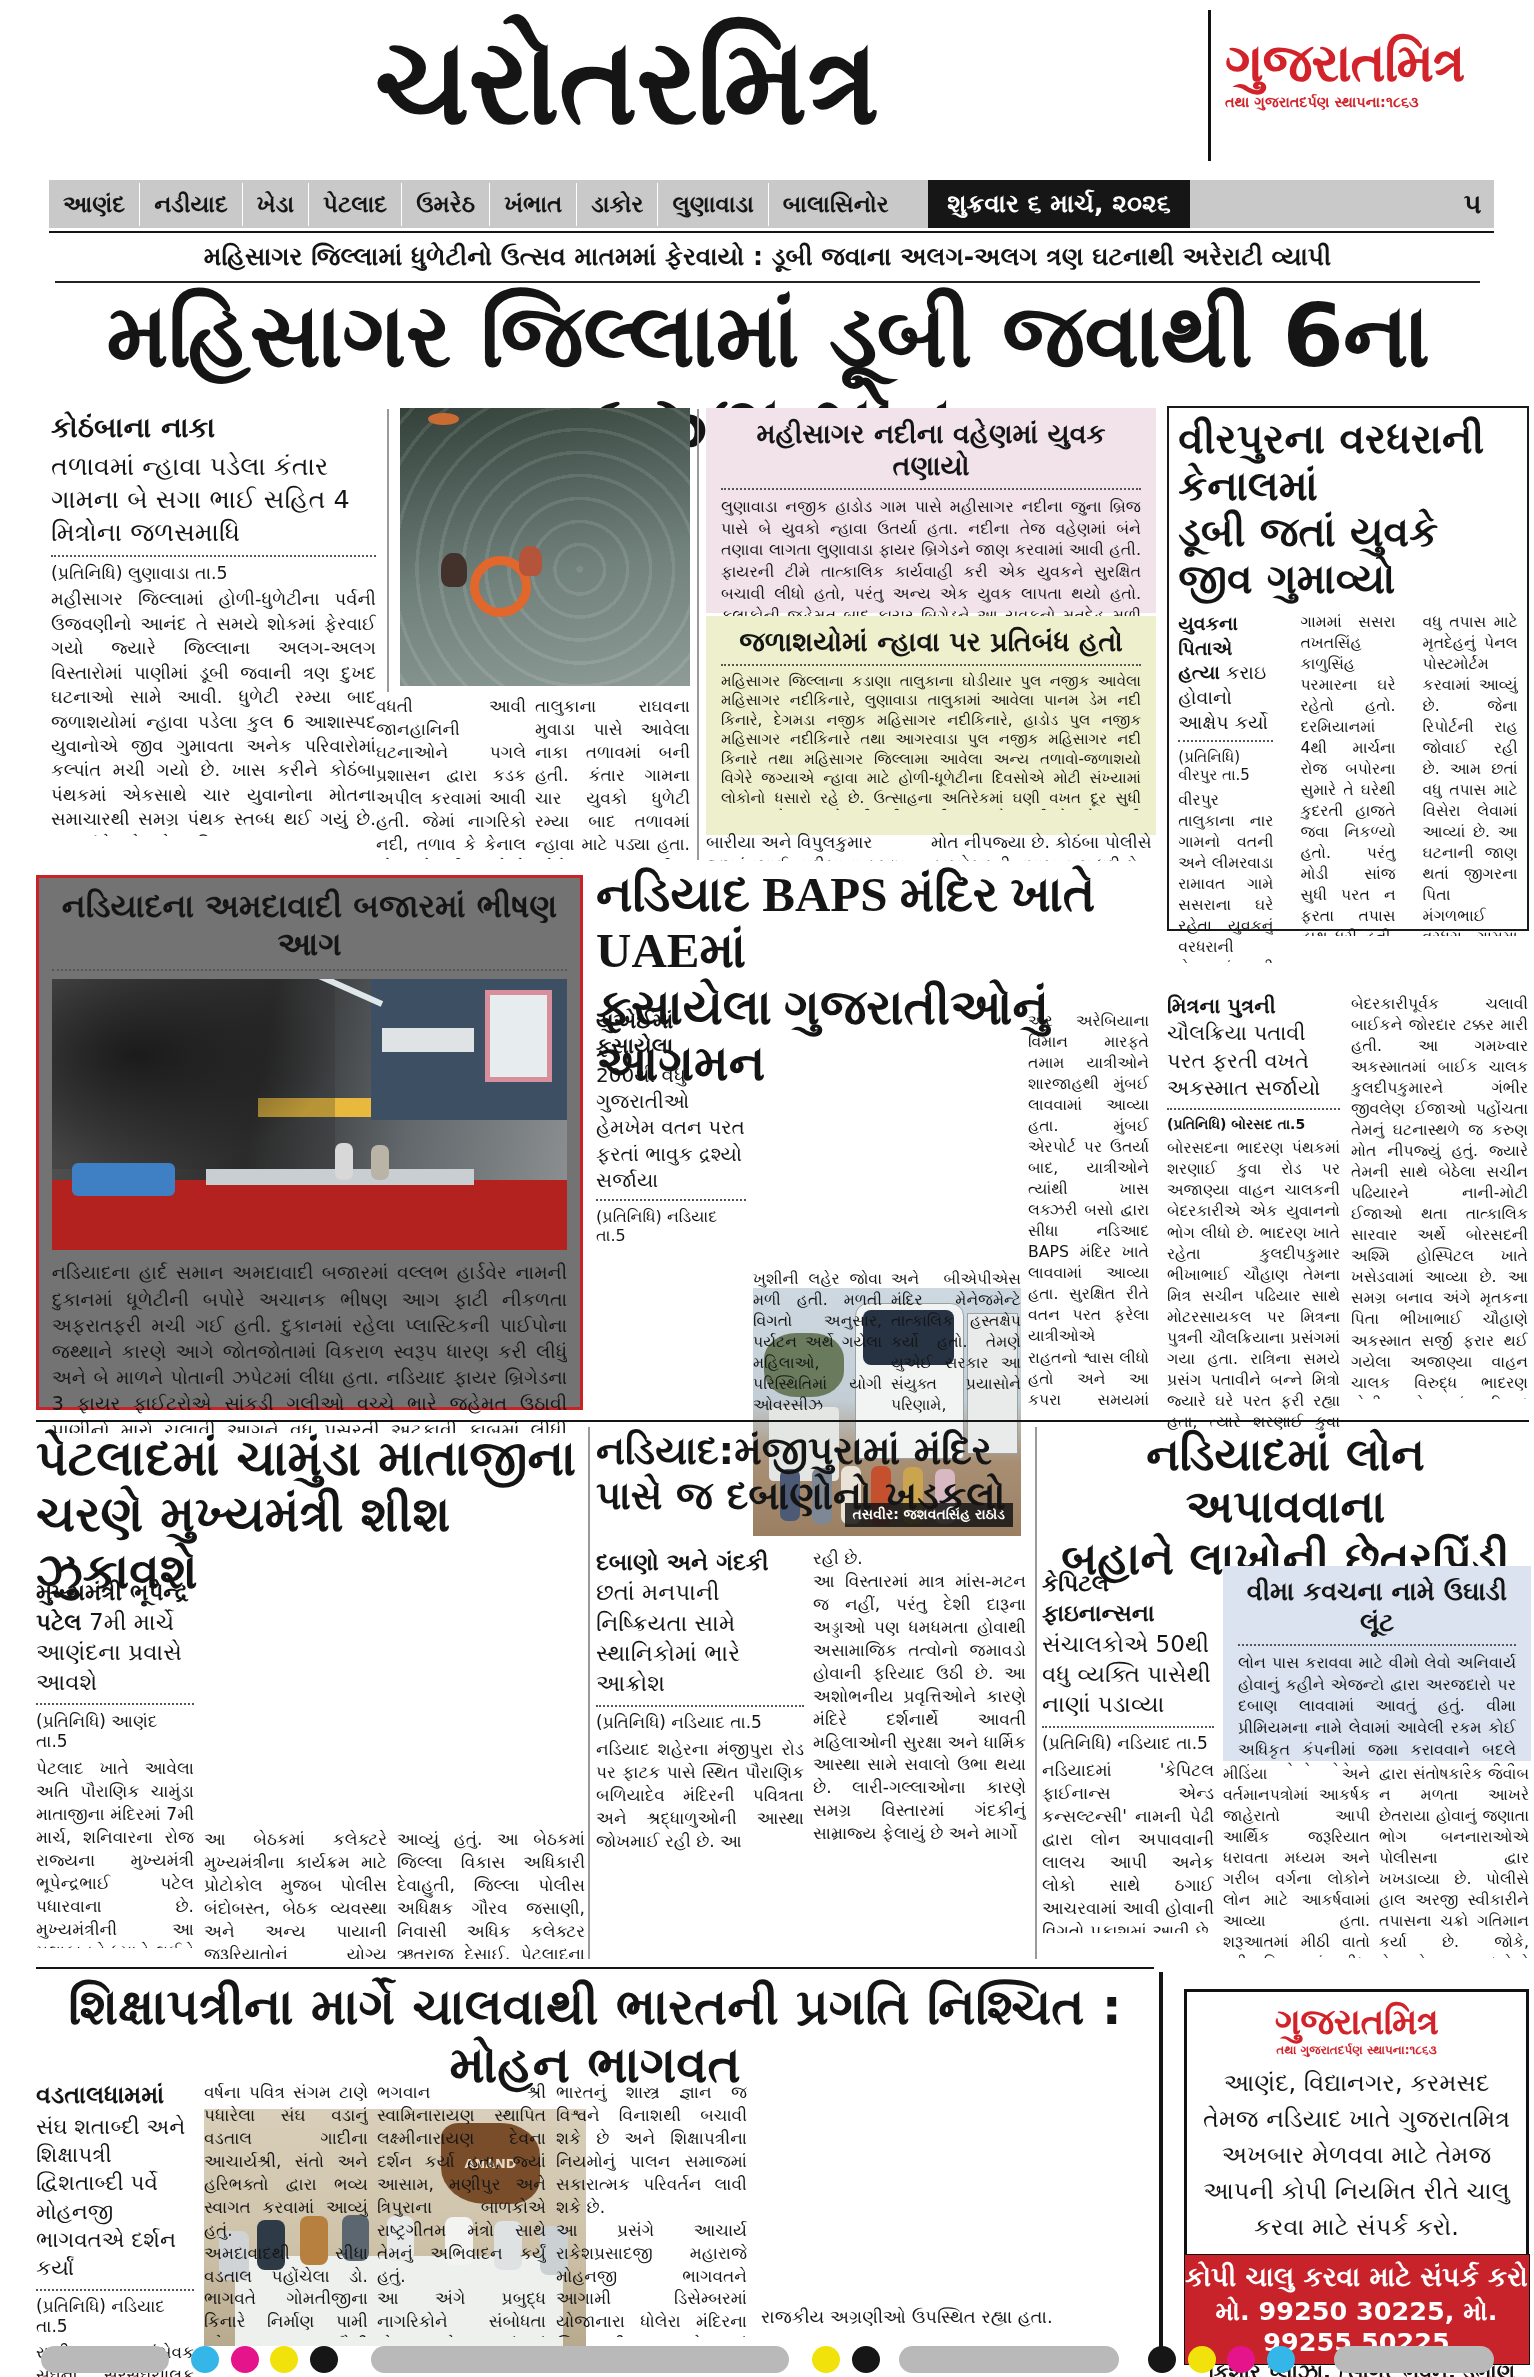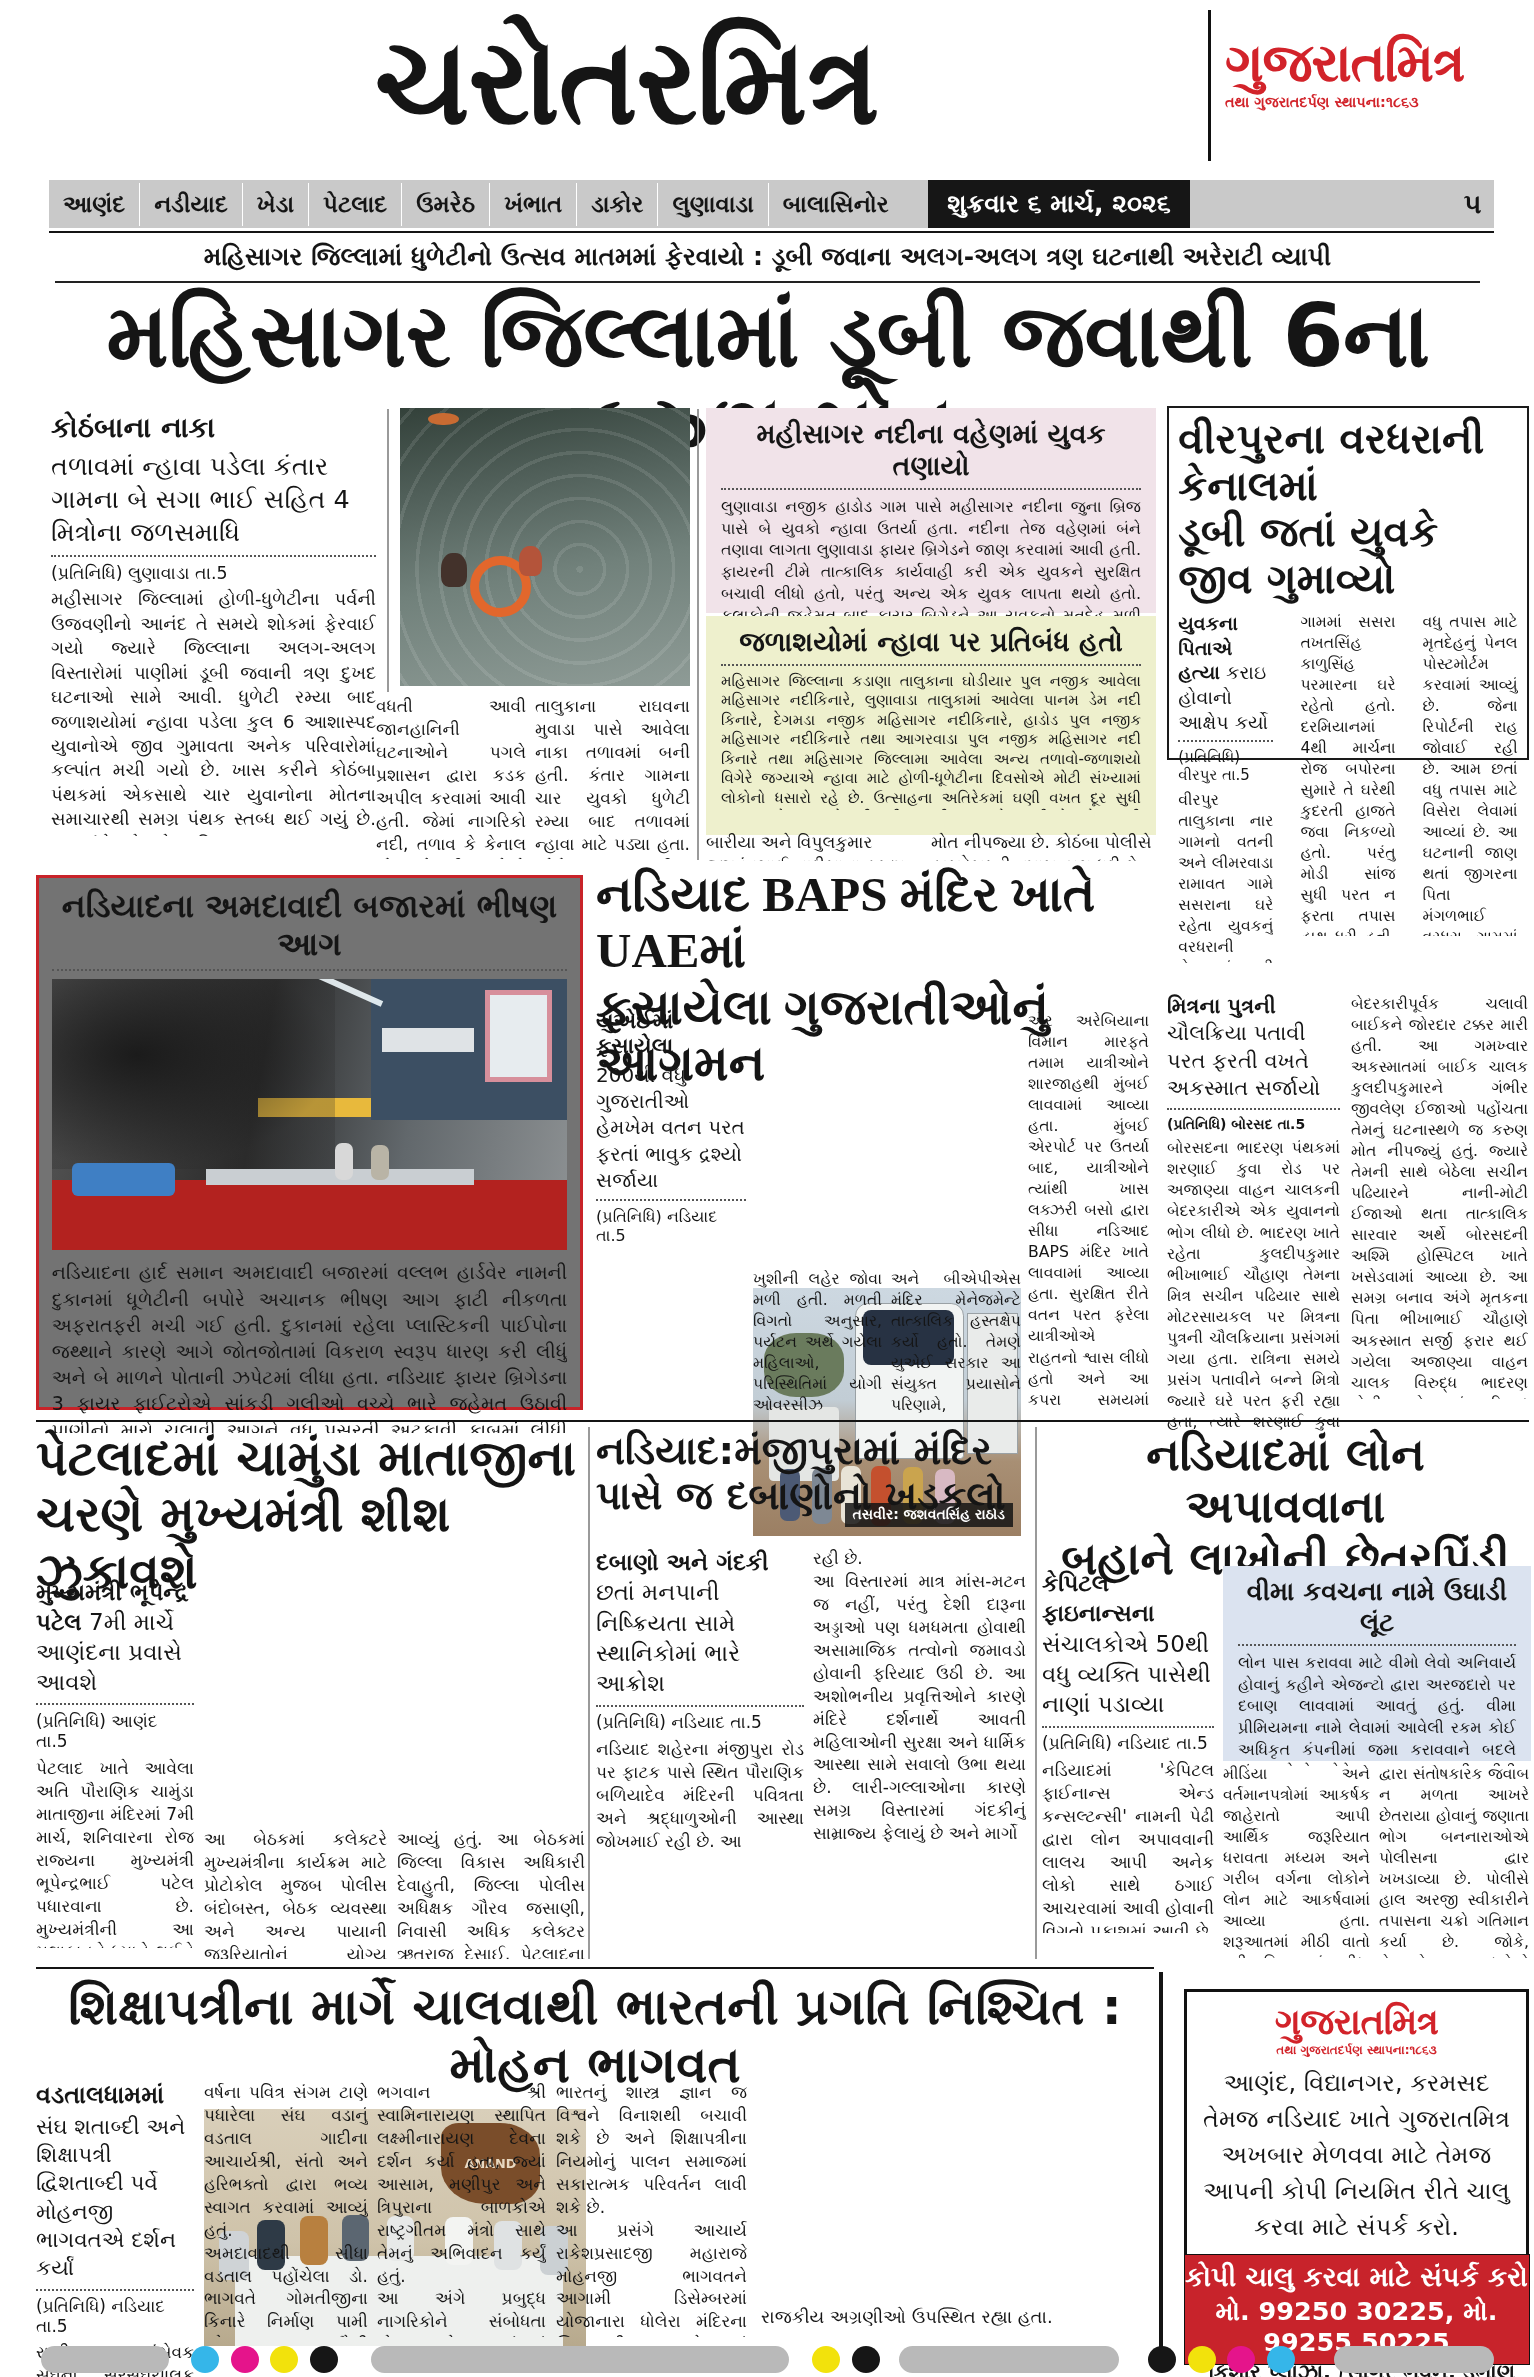--- a/index.html
+++ b/index.html
@@ -126,21 +126,21 @@
 
   <div class="abs tintbox greenbox" style="left:706px;top:616px;width:420px;height:198px;">
     <div class="btitle">જળાશયોમાં ન્હાવા પર પ્રતિબંધ હતો</div>
     <div class="dotrule"></div>
     <div class="just clip" style="font-size:15px;line-height:1.3;height:138px;">મહિસાગર જિલ્લાના કડાણા તાલુકાના ઘોડીયાર પુલ નજીક આવેલા મહિસાગર નદીકિનારે, લુણાવાડા તાલુકામાં આવેલા પાનમ ડેમ નદી કિનારે, દેગમડા નજીક મહિસાગર નદીકિનારે, હાડોડ પુલ નજીક મહિસાગર નદીકિનારે તથા આગરવાડા પુલ નજીક મહિસાગર નદી કિનારે તથા મહિસાગર જિલ્લામા આવેલા અન્ય તળાવો-જળાશયો વિગેરે જગ્યાએ ન્હાવા માટે હોળી-ધૂળેટીના દિવસોએ મોટી સંખ્યામાં લોકોનો ધસારો રહે છે. ઉત્સાહના અતિરેકમાં ઘણી વખત દૂર સુધી નાહવા માટે જતા રહેવાથી ડૂબી જવાની ઘટનાઓ બનતી હોય છે. આથી બે દિવસ સુધી મહિસાગર જિલ્લામાં આવેલા તમામ નદીપટ્ટ તથા તળાવ કિનારે નાહવા તથા અન્ય કામે જવા પર તંત્ર દ્વારા પ્રતિબંધ ફરમાવવામાં આવ્યું હતું.</div>
   </div>
 
   <div class="abs bt-m clip" style="left:706px;top:831px;width:216px;height:30px;">બારીયા અને વિપુલકુમાર જશવંતભાઈ બારીયાના કરુણ</div>
   <div class="abs bt-m clip" style="left:931px;top:831px;width:224px;height:30px;">મોત નીપજ્યા છે. કોઠંબા પોલીસે કાયદેસરની તપાસ હાથ ધરી છે.</div>
 
-  <div class="abs" style="left:1167px;top:406px;width:362px;height:354px;border:2.3px solid #1a1a1a;box-sizing:border-box;padding:8px 9.3px;">
+  <div class="abs" style="left:1167px;top:406px;width:362px;height:525px;border:2.3px solid #1a1a1a;box-sizing:border-box;padding:8px 9.3px;">
     <div class="h-box prelines">વીરપુરના વરધરાની કેનાલમાં
 ડૂબી જતાં યુવકે જીવ ગુમાવ્યો</div>
     <div style="display:flex;gap:27px;margin-top:8px;">
       <div style="width:33%;">
         <div style="font-size:19px;line-height:1.3;">
           <span class="bold">યુવકના પિતાએ હત્યા</span><span> કરાઇ હોવાનો આક્ષેપ કર્યો</span>
         </div>
         <div class="dotrule"></div>
         <div style="font-size:15px;">(પ્રતિનિધિ) વીરપુર તા.5</div>
         <div class="bt-s just clip" style="height:174px;margin-top:4.6px;">વીરપુર તાલુકાના નાર ગામનો વતની અને લીમરવાડા રામાવત ગામે સસરાના ઘરે રહેતા યુવકનું વરધરાની કેનાલમાં ડૂબી જતાં મોત નિપજ્યું હતું. સુરતના પલસાણ તાલુકાના નિઓલ સાબરગામમાં રહેતા મંગળભાઈ બનાભાઈ પરમારનો પુત્ર જીગર મંગળભાઈ પરમાર (ઉ.વ.25) લીમરવાડા રામાવત</div>

